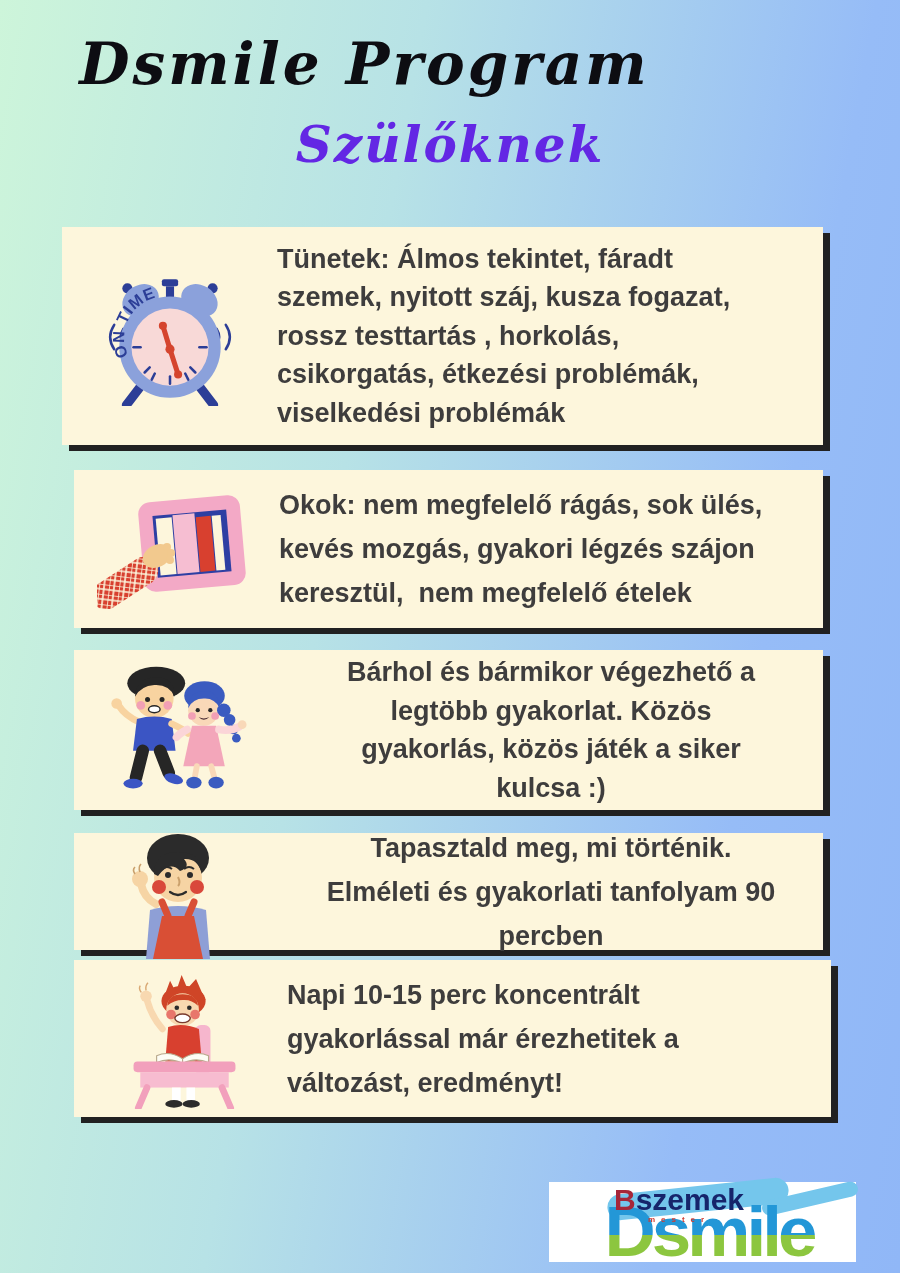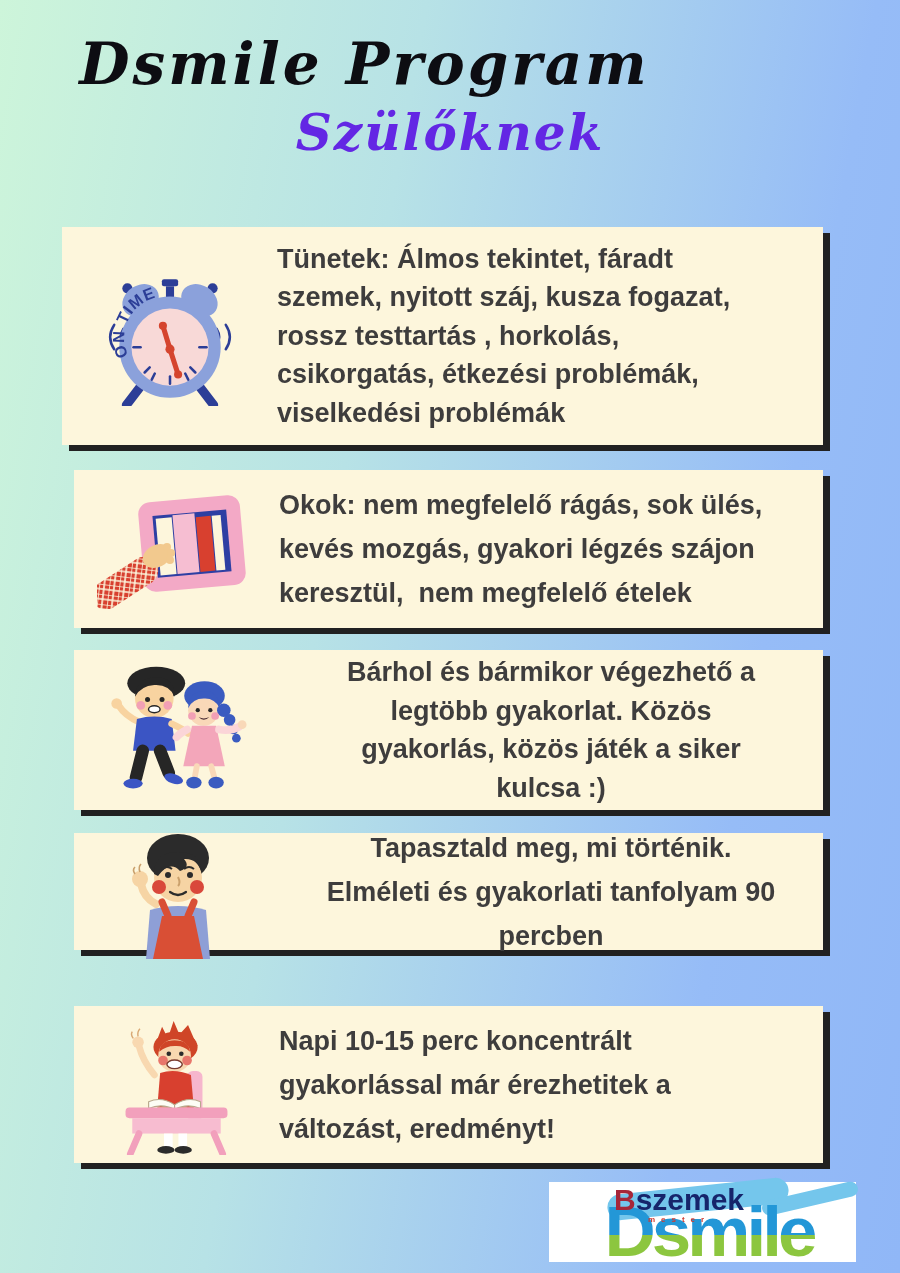--- a/index.html
+++ b/index.html
@@ -3,31 +3,31 @@
 <meta charset="utf-8">
 <style>
   html,body{margin:0;padding:0;}
   body{width:900px;height:1273px;overflow:hidden;font-family:"Liberation Sans",sans-serif;}
   .poster{position:relative;width:900px;height:1273px;
     background:linear-gradient(100deg,#cdf5da 0%,#b7e2e6 38%,#96bcf7 78%,#90b7f7 100%);}
   
   .title{position:absolute;left:0;top:30px;width:729px;text-align:center;
     font-family:"DejaVu Serif",serif;font-style:italic;font-weight:700;
     font-size:58px;letter-spacing:3px;color:#0d0d12;}
-  .subtitle{position:absolute;left:0;top:103px;width:900px;text-align:center;
+  .subtitle{position:absolute;left:0;top:115px;width:900px;text-align:center;
     font-family:"DejaVu Serif",serif;font-style:italic;font-weight:700;
     font-size:50px;letter-spacing:2px;color:#6327e4;}
   
   .card{position:absolute;background:#fdf6dc;box-shadow:7px 6px 0 #212121;
     display:flex;align-items:center;}
   .c1{left:62px;top:227px;width:761px;height:218px;}
   .c2{left:74px;top:470px;width:749px;height:158px;}
   .c3{left:74px;top:650px;width:749px;height:160px;}
   .c4{left:74px;top:833px;width:749px;height:117px;}
-  .c5{left:74px;top:1006px;width:749px;height:157px;}
+  .c5{left:74px;top:960px;width:749px;height:157px;padding-left:8px;}
   .icon-col{flex:0 0 205px;display:flex;align-items:center;justify-content:center;}
   .c1 .icon-col{flex-basis:215px;}
   .text-col{flex:1;display:flex;align-items:flex-end;justify-content:flex-start;}
   .card.center .text-col{justify-content:center;}
   .card-text{margin:0;color:#3e3d3d;font-size:27px;font-weight:700;
     white-space:pre-wrap;line-height:38.5px;}
   .card.center .card-text{text-align:center;}
   .lh44{line-height:44px;}
   .w480{width:480px;} .w515{width:515px;} .w440{width:440px;}
   .w450{width:450px;} .w520{width:520px;}

